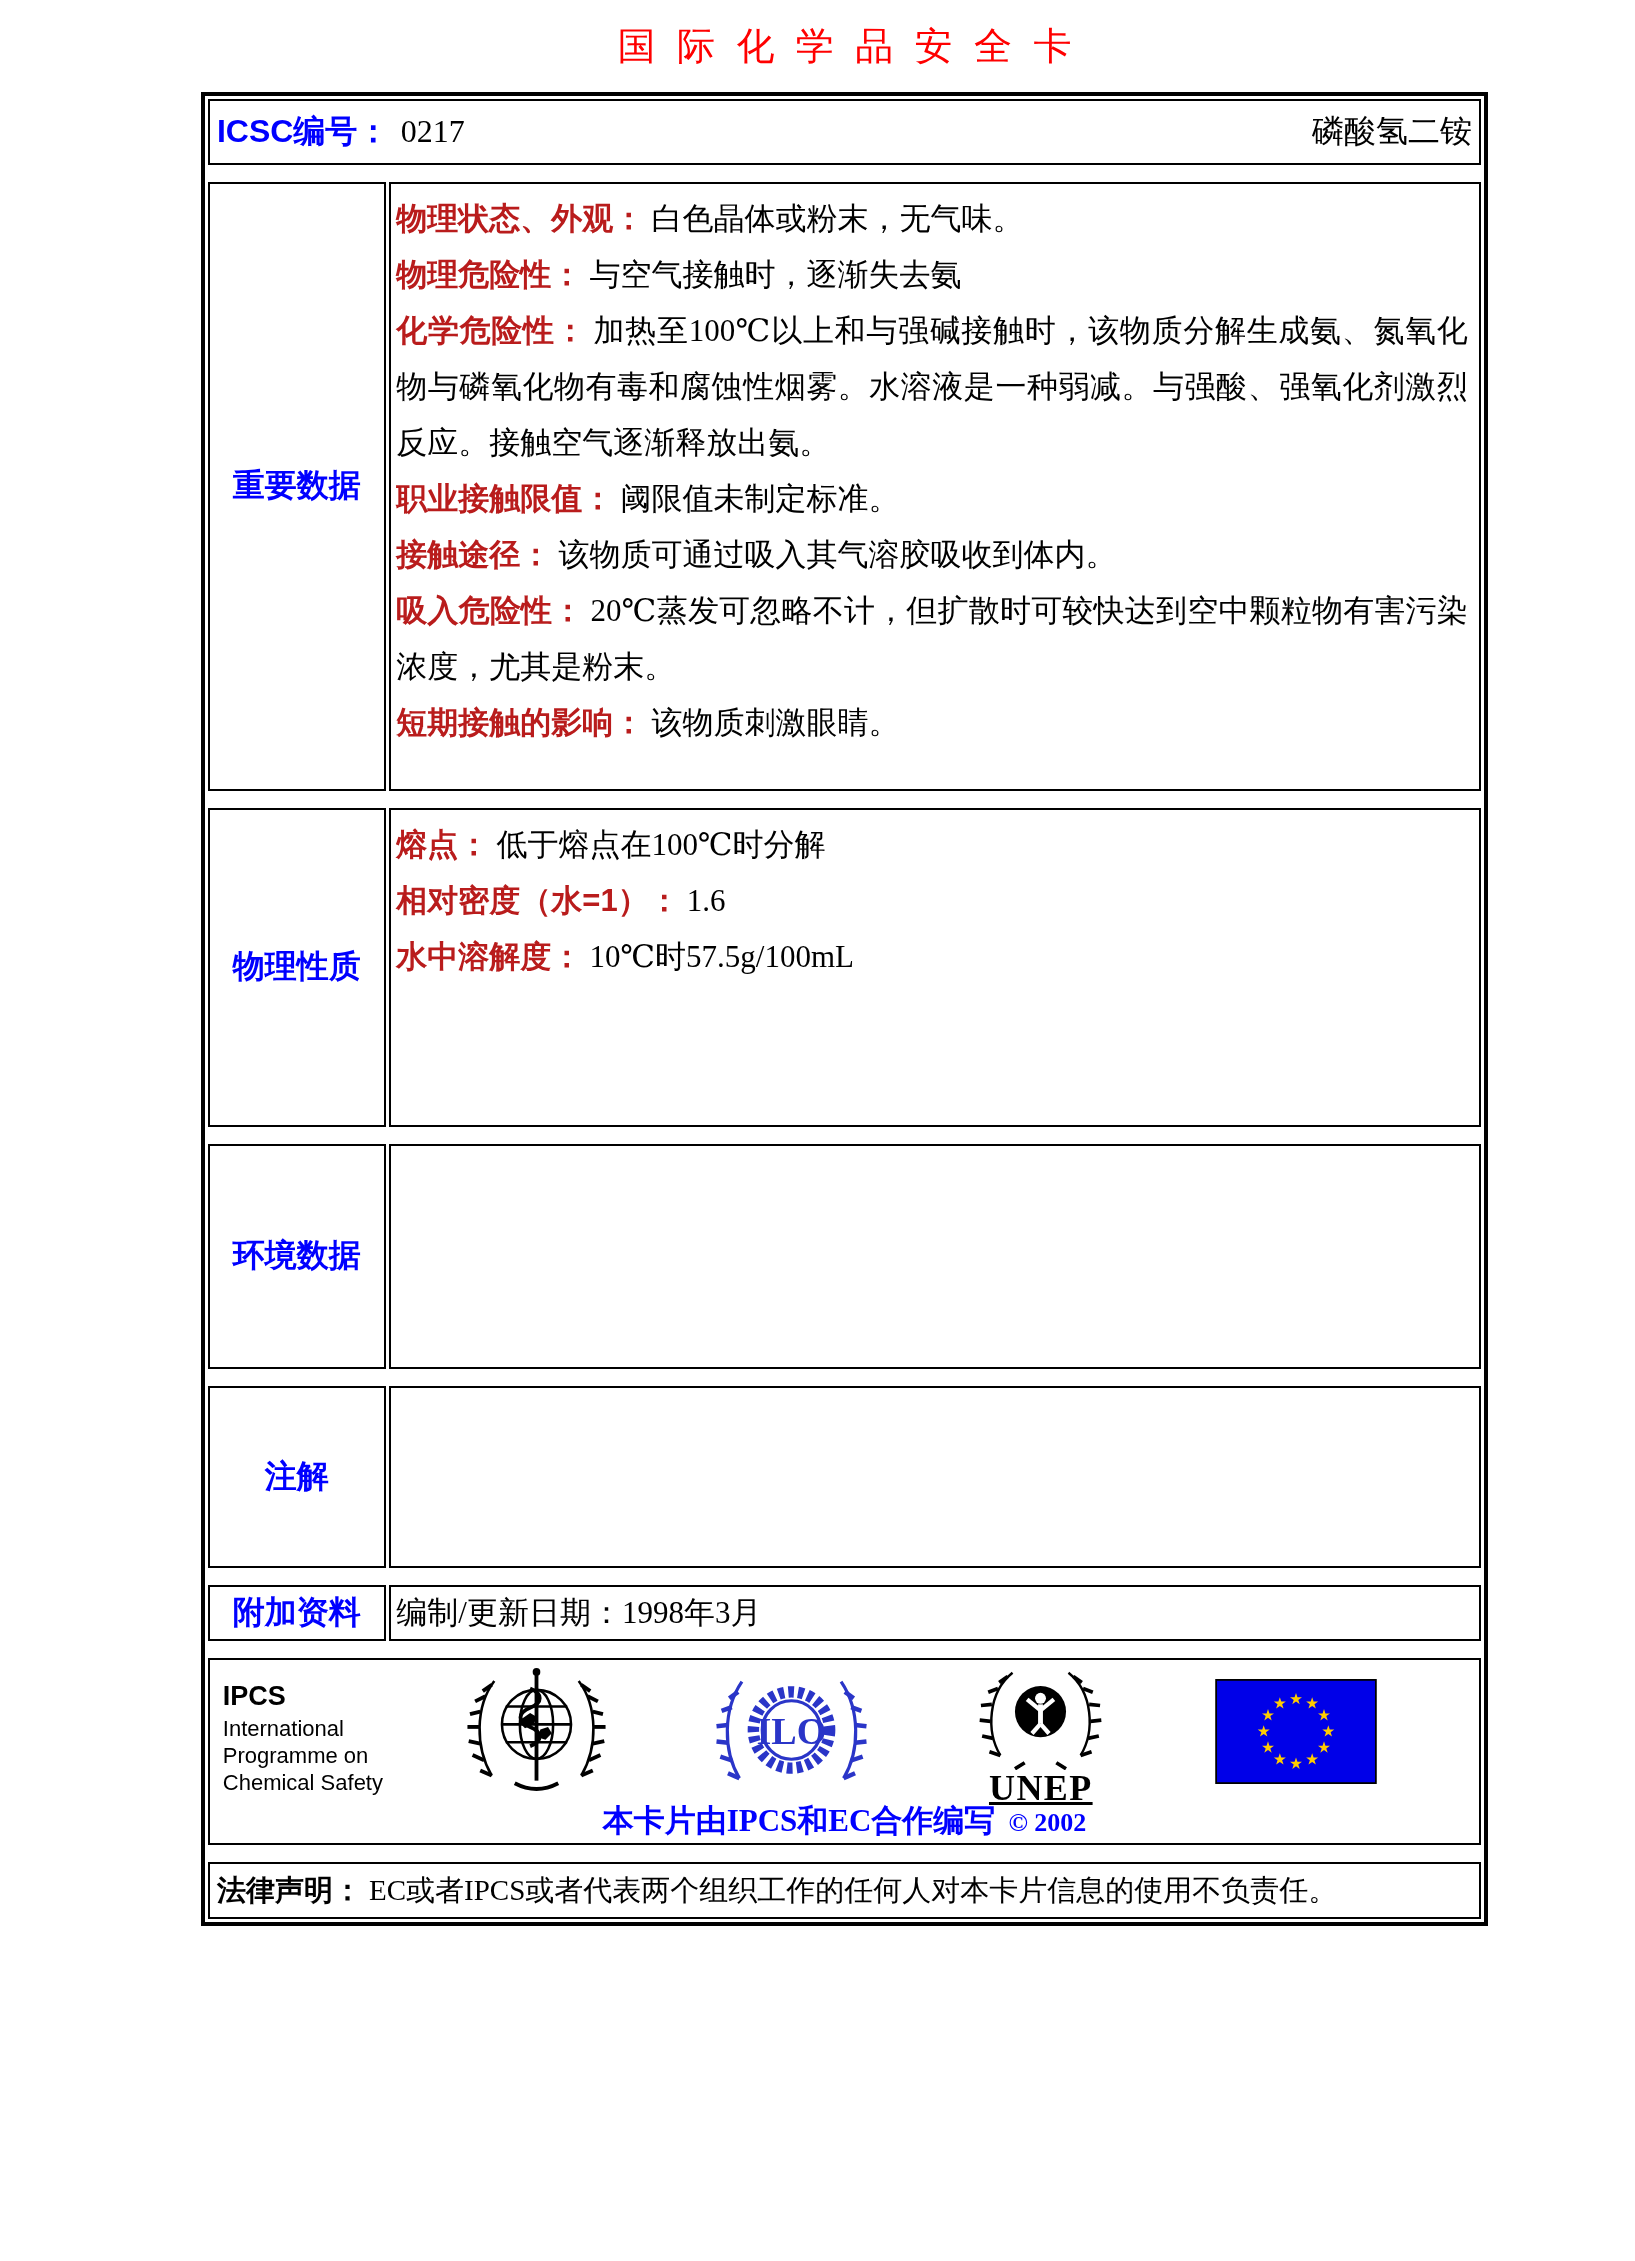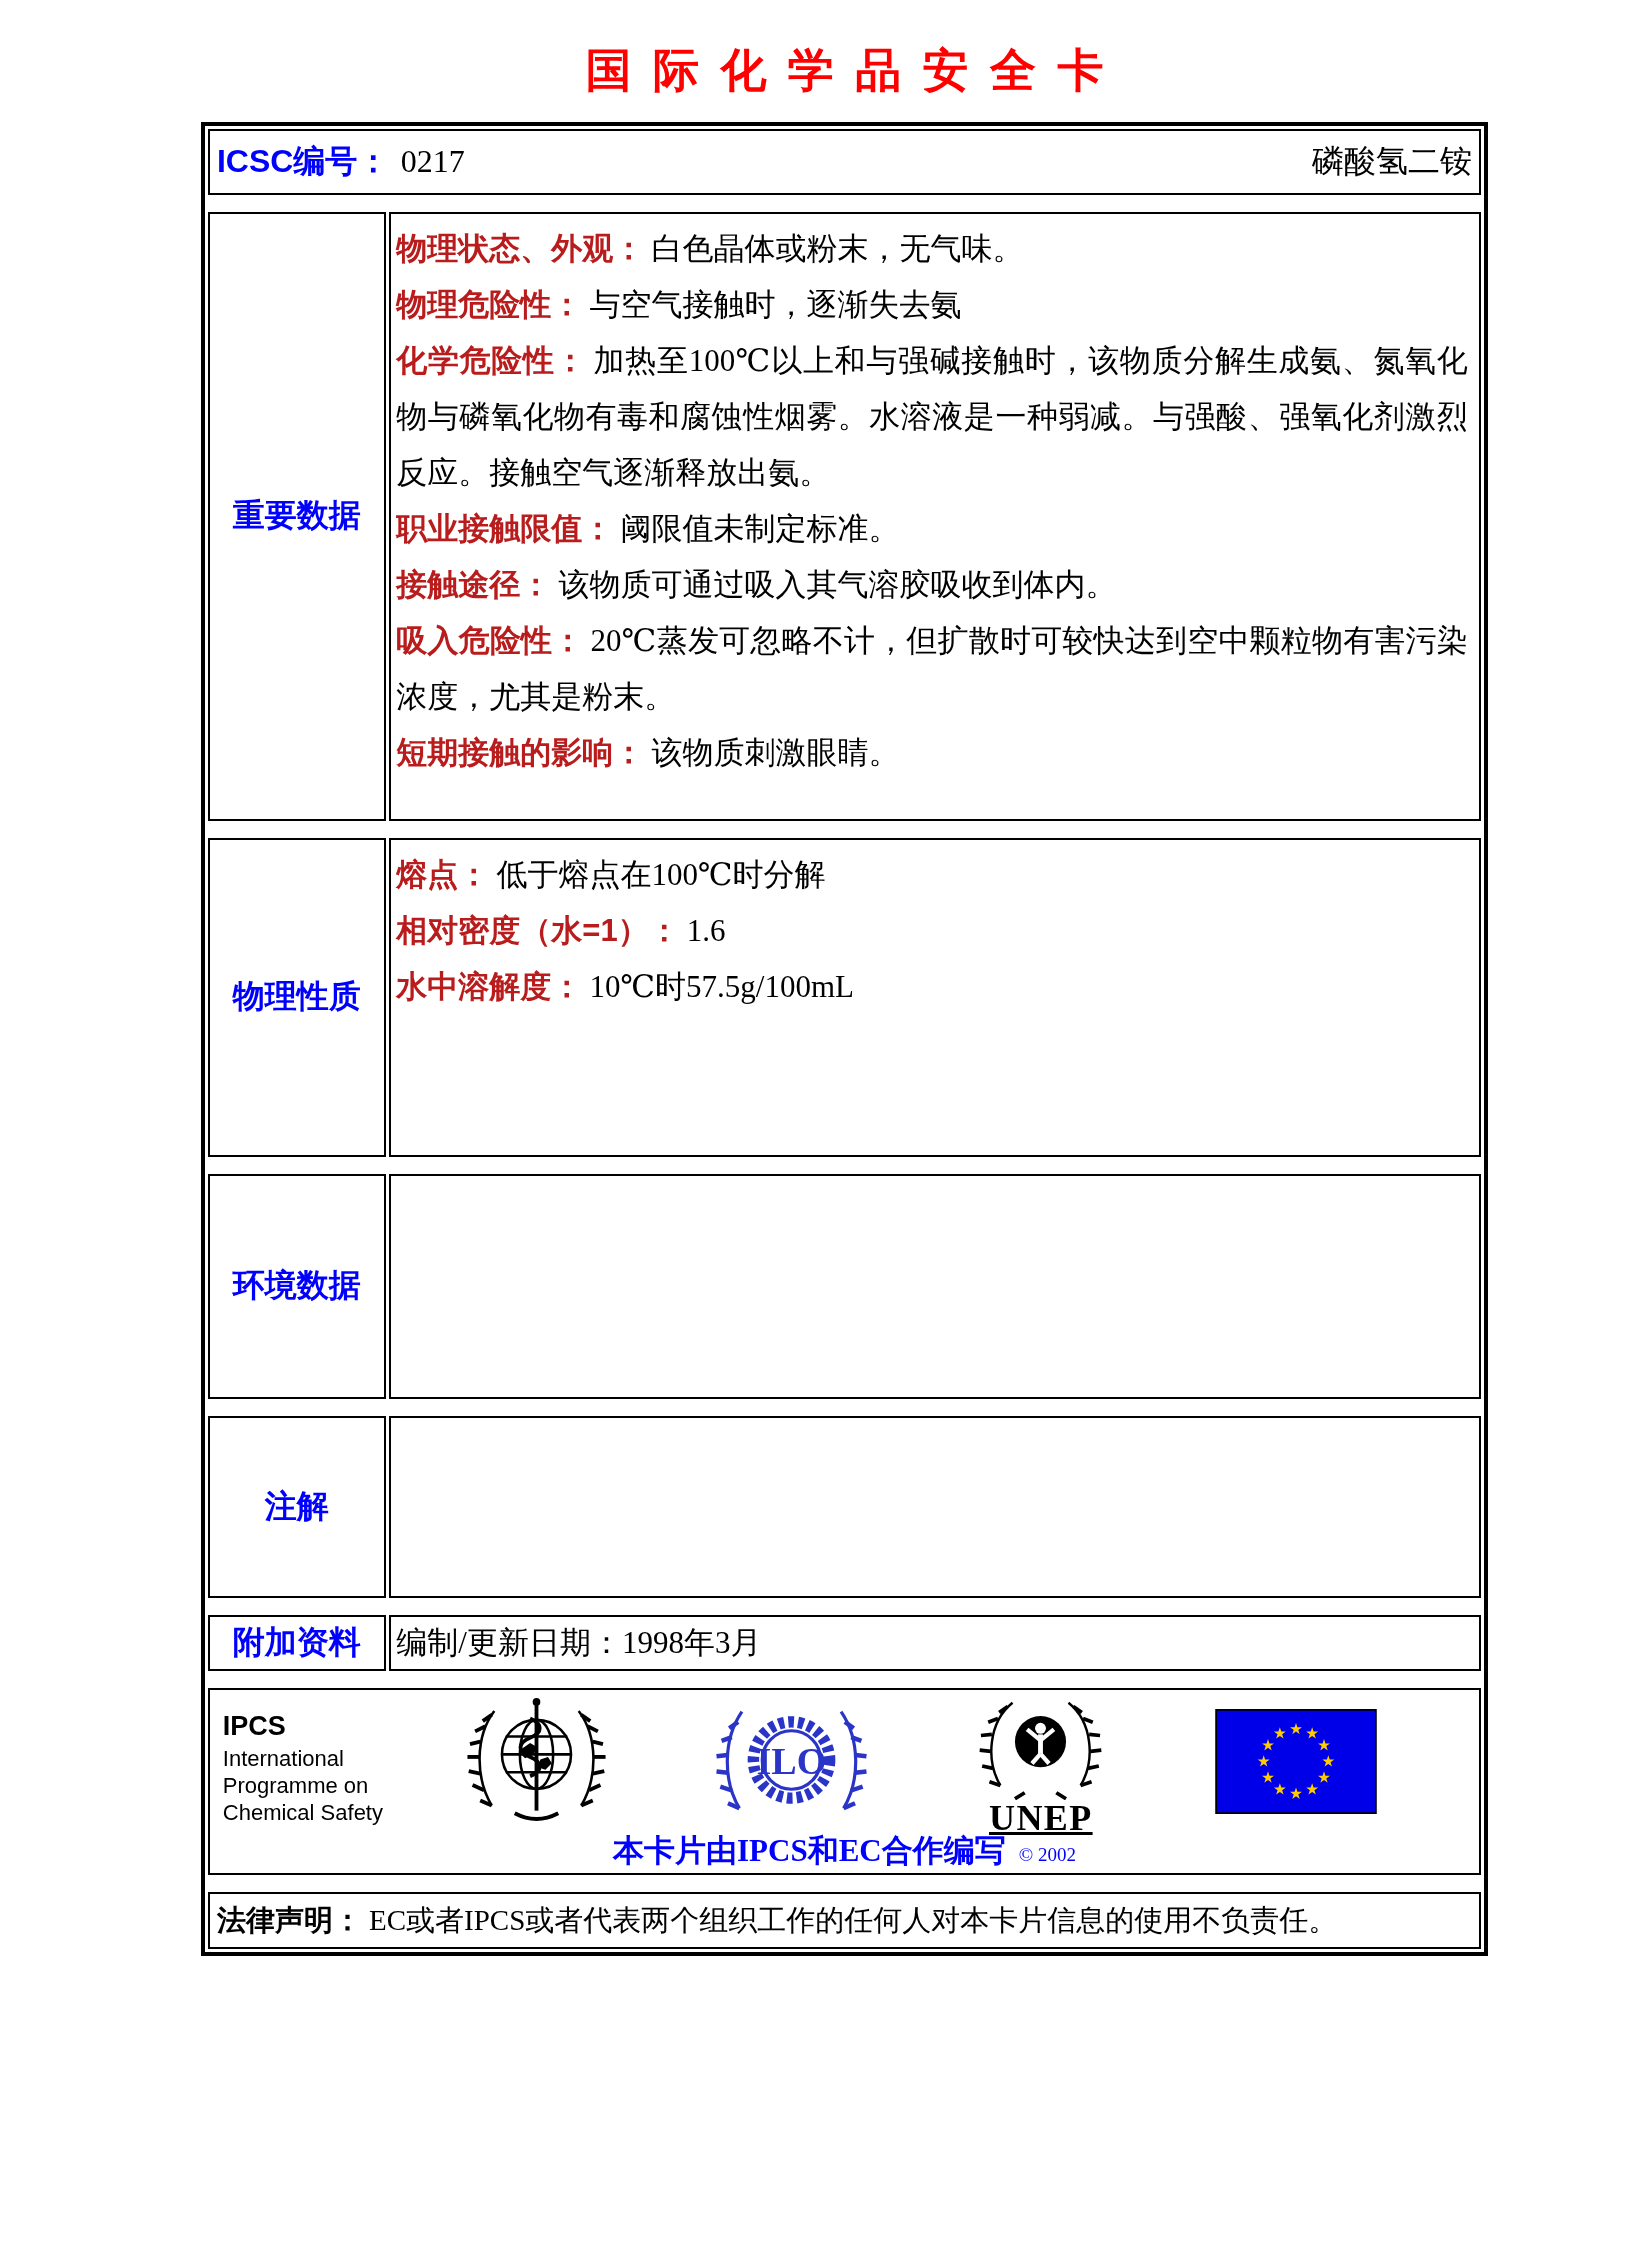--- a/index.html
+++ b/index.html
@@ -2,22 +2,22 @@
 <html style="font-size:11.4px"><head>
 <meta charset="utf-8">
 <style>
   html,body { margin:0; padding:0; }
   body {
     width:1635px; height:2261px; background:#ffffff; position:relative;
     font-family:"Liberation Serif","DejaVu Serif",serif; color:#000;
   }
   .doc { position:absolute; left:201px; top:0; width:1287px; }
   .doc-title {
-    margin:40px 0 20px 0; text-align:center; color:#ff0000;
-    font-size:46px; font-weight:bold; letter-spacing:21.4px; text-indent:21.4px;
+    margin:21px 0 20px 0; text-align:center; color:#ff0000;
+    font-size:38px; font-weight:normal; letter-spacing:21.4px; text-indent:21.4px;
     font-family:"Liberation Serif","DejaVu Serif",serif;
   }
   .card { border:4.3px solid #000; padding:2.8px; display:flex; flex-direction:column; gap:17px; background:#fff; }
   .row { display:flex; gap:2.8px; }
   .cell { border:2.8px solid #000; box-sizing:border-box; background:#fff; }
 
   .header-cell {
     flex:1; height:66px; display:flex; align-items:center; justify-content:space-between;
     padding:0 7.1px; font-size:32px;
   }
@@ -52,21 +52,21 @@
   .ipcs-title { font-size:27px; font-weight:bold; margin-bottom:4.3px; }
   .who-logo  { position:absolute; left:256px; top:2.8px; }
   .ilo-logo  { position:absolute; left:498px; top:8.5px; }
   .unep-block{ position:absolute; left:760px; top:2.8px; width:142px; text-align:center;text-decoration:underline; }
   .unep-label{ font-size:36px; font-weight:bold; letter-spacing:1.4px; margin-top:-5.7px; font-family:"Liberation Serif",serif; }
   .eu-flag   { position:absolute; left:1005px; top:18.5px; }
   .caption   {
     position:absolute; left:0; right:0; top:140px; text-align:center;
     color:#0000ff; font-size:31px; font-weight:bold; line-height:41px;
   }
-  .caption .copy { font-weight:normal; font-size:19px; margin-left:13px; }
+  .caption .copy { font-weight:bold; font-size:26px; margin-left:13px; }
 
   .legal-cell { flex:1; min-height:57px; display:flex; align-items:center; padding:0 7.1px; font-size:29px; }
   .legal-label { font-weight:bold; font-family:"Liberation Sans","DejaVu Sans",sans-serif; white-space:nowrap; }
   .legal-text { margin-left:7.1px; }
 </style>
 </head>
 <body>
 
 <div class="doc">
 

